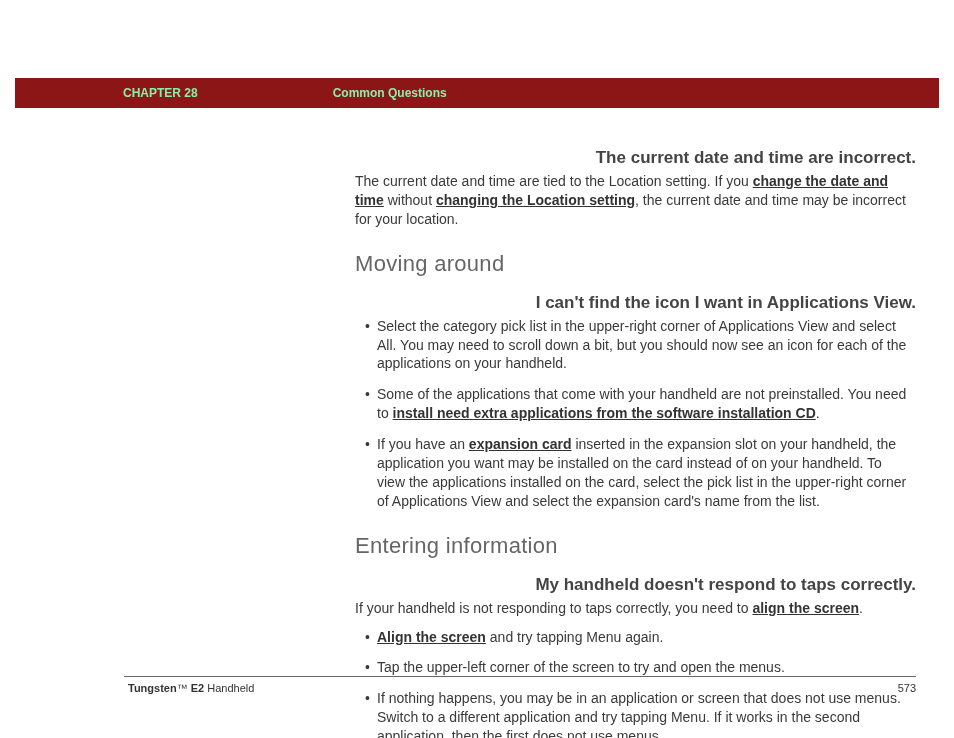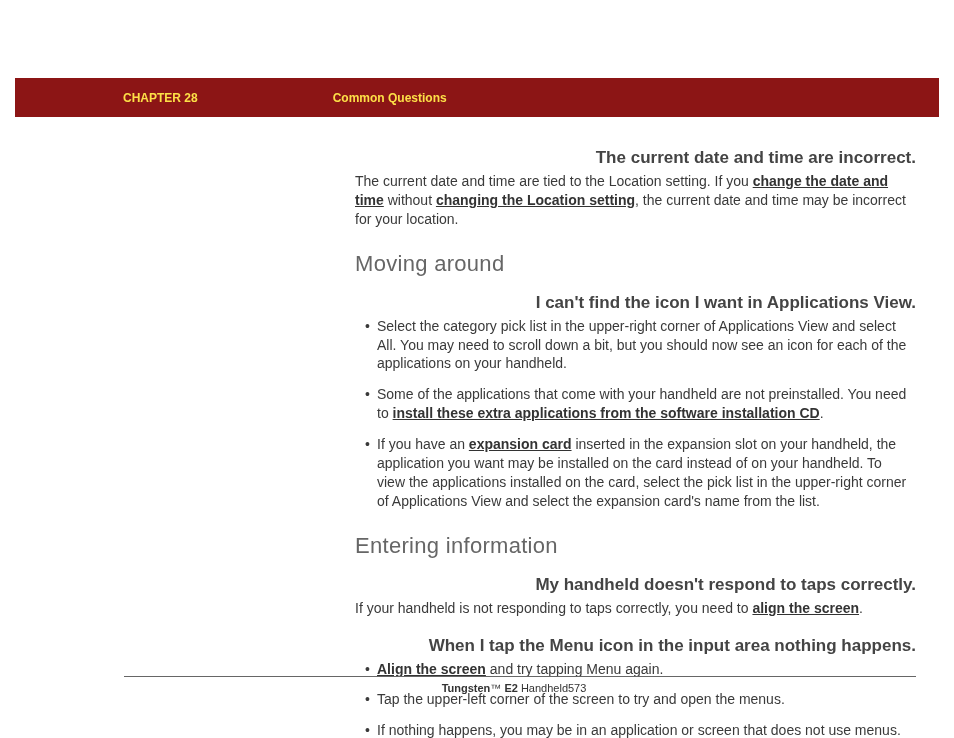--- a/index.html
+++ b/index.html
@@ -10,23 +10,23 @@
     color: #333;
     width: 954px;
     height: 738px;
     position: relative;
   }
   .header-bar {
     position: absolute;
     top: 78px;
     left: 15px;
     right: 15px;
-    height: 39px;
+    height: 30px;
     background: #8c1515;
-    color: #fde047;
+    color: #86efac;
     font-size: 12px;
     font-weight: bold;
     display: flex;
     align-items: center;
   }
   .header-chapter {
     margin-left: 108px;
   }
   .header-section {
     margin-left: 135px;
@@ -82,27 +82,27 @@
   }
   .footer-rule {
     position: absolute;
     left: 124px;
     right: 38px;
     top: 676px;
     border-top: 1px solid #666;
   }
   .footer {
     position: absolute;
-    left: 112px;
+    left: 128px;
     right: 38px;
     top: 682px;
     font-size: 11px;
     color: #333;
     display: flex;
-    justify-content: center;
+    justify-content: space-between;
   }
   .footer .product {
     font-weight: normal;
   }
   .footer .product b { font-weight: bold; }
 </style>
 </head>
 <body>
 
 <div class="header-bar">
@@ -116,35 +116,34 @@
   <p class="body">
     <span>The current date and time are tied to the Location setting. If you </span><a class="xref" href="#">change the date and time</a><span> without </span><a class="xref" href="#">changing the Location setting</a><span>, the current date and time may be incorrect for your location.</span>
   </p>
 
   <h2 class="section-head">Moving around</h2>
 
   <h3 class="question">I can't find the icon I want in Applications View.</h3>
   <ul>
     <li>Select the category pick list in the upper-right corner of Applications View and select All. You may need to scroll down a bit, but you should now see an icon for each of the applications on your handheld.</li>
     <li>
-      <span>Some of the applications that come with your handheld are not preinstalled. You need to </span><a class="xref" href="#">install these extra applications from the software installation CD</a><span>.</span>
+      <span>Some of the applications that come with your handheld are not preinstalled. You need to </span><a class="xref" href="#">install need extra applications from the software installation CD</a><span>.</span>
     </li>
     <li>
       <span>If you have an </span><a class="xref" href="#">expansion card</a><span> inserted in the expansion slot on your handheld, the application you want may be installed on the card instead of on your handheld. To view the applications installed on the card, select the pick list in the upper-right corner of Applications View and select the expansion card's name from the list.</span>
     </li>
   </ul>
 
   <h2 class="section-head">Entering information</h2>
 
   <h3 class="question">My handheld doesn't respond to taps correctly.</h3>
   <p class="body">
     <span>If your handheld is not responding to taps correctly, you need to </span><a class="xref" href="#">align the screen</a><span>.</span>
   </p>
 
-  <h3 class="question" style="margin-top:18px">When I tap the Menu icon in the input area nothing happens.</h3>
   <ul>
     <li>
       <a class="xref" href="#">Align the screen</a><span> and try tapping Menu again.</span>
     </li>
     <li>Tap the upper-left corner of the screen to try and open the menus.</li>
     <li>If nothing happens, you may be in an application or screen that does not use menus. Switch to a different application and try tapping Menu. If it works in the second application, then the first does not use menus.</li>
   </ul>
 
 </div>
 

